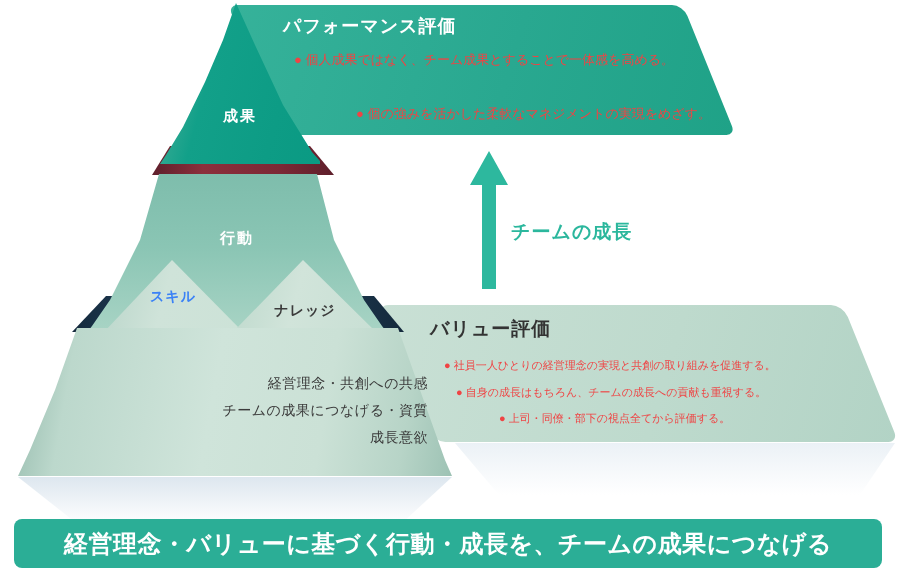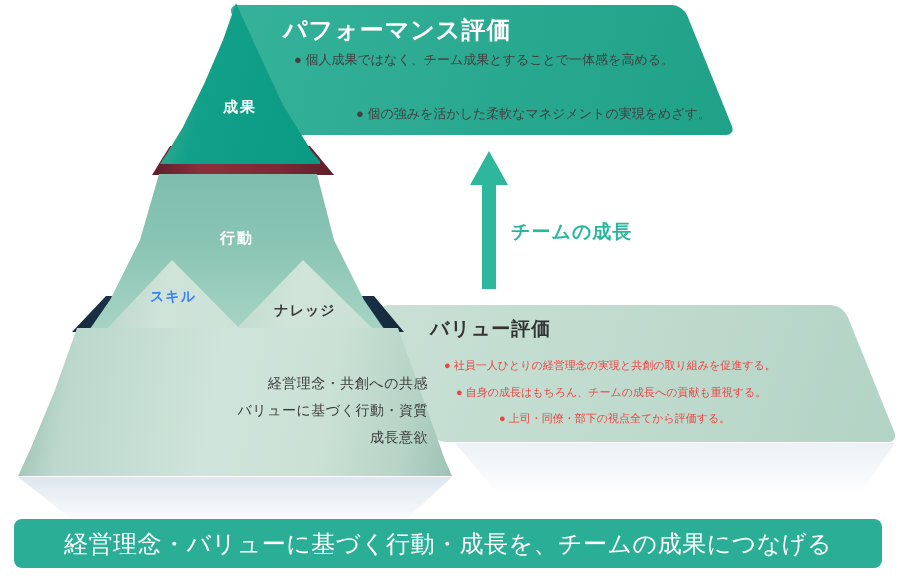--- a/index.html
+++ b/index.html
@@ -75,49 +75,49 @@
 
   
   .growth-arrow {
     left:470px; top:151px; width:40px; height:138px; z-index:7;
     clip-path:polygon(19px 0,38px 34px,26px 34px,26px 138px,12px 138px,12px 34px,0 34px);
     background:#2db89e;
   }
 
   
   .txt { position:absolute; z-index:8; white-space:nowrap; }
-  .perf-title { left:283px; top:14px; font-size:24px; font-weight:bold; color:#ffffff; letter-spacing:1px; }
-  .perf-b { font-size:13px; color:#404040; }
+  .perf-title { left:283px; top:14px; font-size:18px; font-weight:bold; color:#ffffff; letter-spacing:1px; }
+  .perf-b { font-size:13px; color:#ef4444; }
   .perf-b1 { left:294px; top:51px; }
   .perf-b2 { left:326px; top:79px; }
   .perf-b3 { left:356px; top:105px; }
 
   .value-title { left:430px; top:316px; font-size:19px; font-weight:bold; color:#333333; letter-spacing:1px; }
   .value-b { font-size:11px; color:#ef4444; }
   .value-b1 { left:444px; top:358px; }
   .value-b2 { left:456px; top:385px; }
   .value-b3 { left:499px; top:411px; }
 
   .growth-label { left:511px; top:219px; font-size:19px; font-weight:bold; color:#2bb79d; letter-spacing:1px; }
 
   .lvl { text-align:center; font-weight:bold; }
-  .lbl-seika    { left:158px; top:98px; width:164px; font-size:15px; color:#ffffff; letter-spacing:2px; }
+  .lbl-seika    { left:158px; top:107px; width:164px; font-size:15px; color:#ffffff; letter-spacing:2px; }
   .lbl-koudou   { left:84px;  top:229px; width:306px; font-size:15px; color:#ffffff; letter-spacing:2px; }
   .lbl-skill    { left:100px; top:288px; width:146px; font-size:14px; color:#3b82f6; letter-spacing:1px; }
   .lbl-knowledge{ left:230px; top:302px; width:150px; font-size:14px; color:#3b3b3b; letter-spacing:1px; }
 
   .base-text { left:48px; top:370px; width:380px; z-index:8; text-align:right;
                font-size:14px; color:#3b3b3b; line-height:27px; letter-spacing:0.5px; }
 
   
   .banner {
     left:14px; top:519px; width:868px; height:49px; z-index:9;
     border-radius:8px; background:#2bae96;
     display:flex; align-items:center; justify-content:center;
-    color:#ffffff; font-size:24px; font-weight:normal; letter-spacing:0.5px;
+    color:#ffffff; font-size:24px; font-weight:bold; letter-spacing:0.5px;
   }
 </style>
 </head>
 <body>
 
 <div id="canvas">
 
   <div class="abs refl-base"></div>
   <div class="abs refl-box"></div>
 
@@ -144,21 +144,21 @@
   <div class="txt value-b value-b2">● 自身の成長はもちろん、チームの成長への貢献も重視する。</div>
   <div class="txt value-b value-b3">● 上司・同僚・部下の視点全てから評価する。</div>
 
   <div class="txt lvl lbl-seika">成果</div>
   <div class="txt lvl lbl-koudou">行動</div>
   <div class="txt lvl lbl-skill">スキル</div>
   <div class="txt lvl lbl-knowledge">ナレッジ</div>
 
   <div class="abs base-text">
     <div>経営理念・共創への共感</div>
-    <div>バリューに基づく行動・資質</div>
+    <div>チームの成果につなげる・資質</div>
     <div>成長意欲</div>
   </div>
 
   <div class="abs banner">
     <span>経営理念・バリューに基づく行動・成長を、チームの成果につなげる</span>
   </div>
 
 </div>
 
 </body></html>

